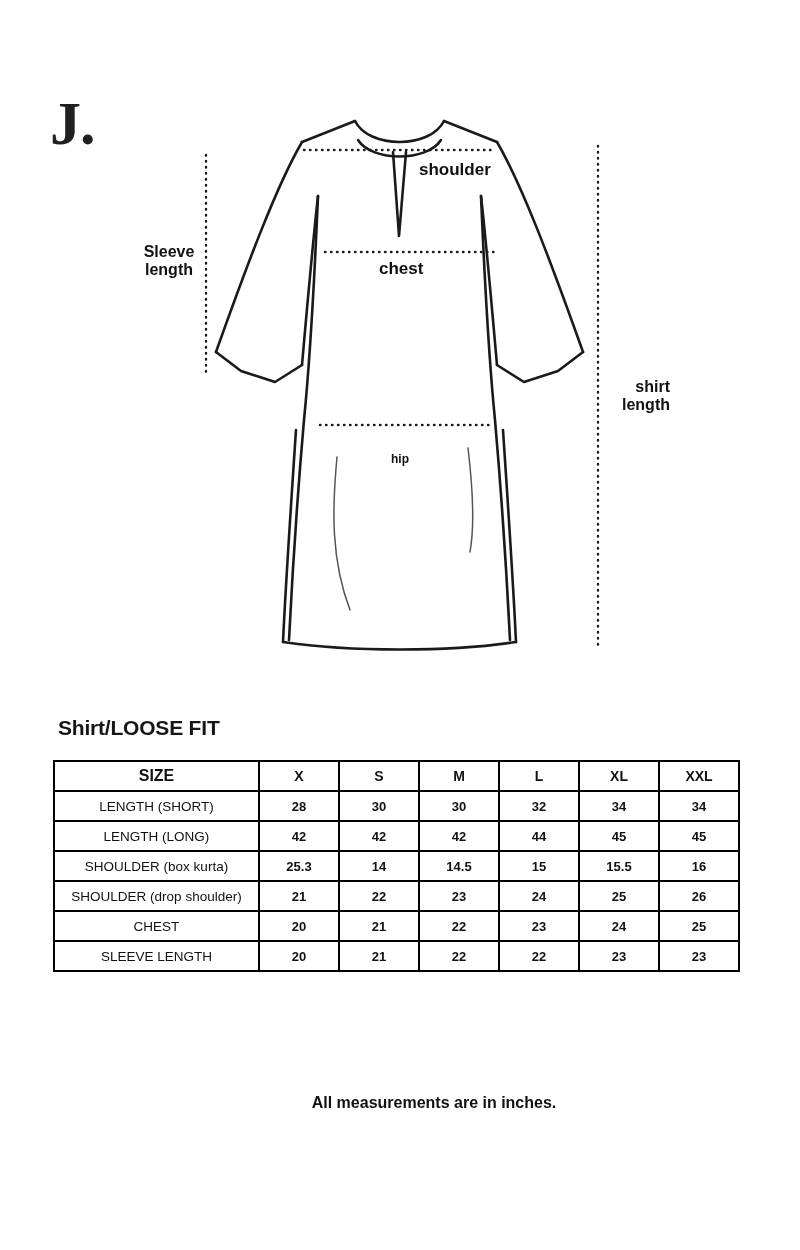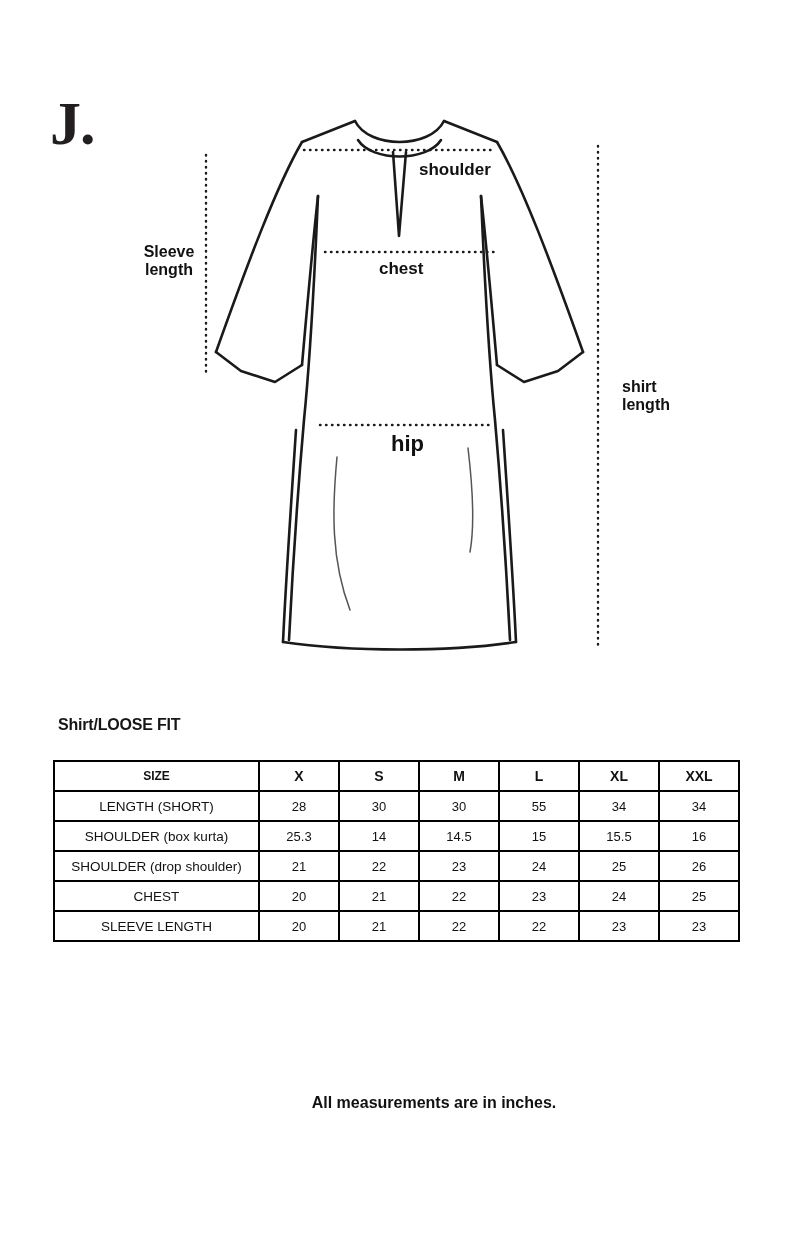--- a/index.html
+++ b/index.html
@@ -67,37 +67,37 @@
     top: 160px;
     font-size: 17px;
   }
   #label-chest {
     left: 379px;
     top: 259px;
     font-size: 17px;
   }
   #label-hip {
     left: 391px;
-    top: 432px;
-    font-size: 22px;
+    top: 453px;
+    font-size: 12px;
   }
   #label-shirt-length {
-    left: 622px;
+    left: 606px;
     top: 378px;
     font-size: 16px;
-    text-align: left;
+    text-align: right;
     width: 64px;
   }
 
   
   #section-heading {
     position: absolute;
     left: 58px;
     top: 716px;
-    font-size: 16px;
+    font-size: 21px;
     font-weight: 700;
     color: #161616;
     letter-spacing: -0.2px;
   }
 
   
   #size-table-wrap {
     position: absolute;
     left: 53px;
     top: 760px;
@@ -108,37 +108,37 @@
     width: 687px;
     table-layout: fixed;
   }
   table#size-table td,
   table#size-table th {
     border: 2px solid #000000;
     height: 28px;
     text-align: center;
     vertical-align: middle;
     font-size: 13px;
-    font-weight: 400;
+    font-weight: 700;
     color: #111111;
     padding: 0 2px;
     background: #ffffff;
   }
   table#size-table th {
     font-weight: 700;
     font-size: 14px;
   }
   table#size-table td.row-header {
     font-weight: 400;
     font-size: 13.5px;
     border-radius: 6px;
   }
   table#size-table th.row-header-cell {
     font-weight: 700;
-    font-size: 12px;
+    font-size: 16px;
   }
   col.c-label { width: 205px; }
   col.c-size  { width: 80px; }
 
   
   .footer-note {
     position: absolute;
     width: 800px;
     text-align: center;
     font-weight: 700;
@@ -251,23 +251,32 @@
             <th>XL</th>
             <th>XXL</th>
           </tr>
       </thead>
       <tbody>
           <tr>
             <td class="row-header">LENGTH (SHORT)</td>
             <td>28</td>
             <td>30</td>
             <td>30</td>
-            <td>55</td>
+            <td>32</td>
             <td>34</td>
             <td>34</td>
+          </tr>
+          <tr>
+            <td class="row-header">LENGTH (LONG)</td>
+            <td>42</td>
+            <td>42</td>
+            <td>42</td>
+            <td>44</td>
+            <td>45</td>
+            <td>45</td>
           </tr>
           <tr>
             <td class="row-header">SHOULDER (box kurta)</td>
             <td>25.3</td>
             <td>14</td>
             <td>14.5</td>
             <td>15</td>
             <td>15.5</td>
             <td>16</td>
           </tr>

